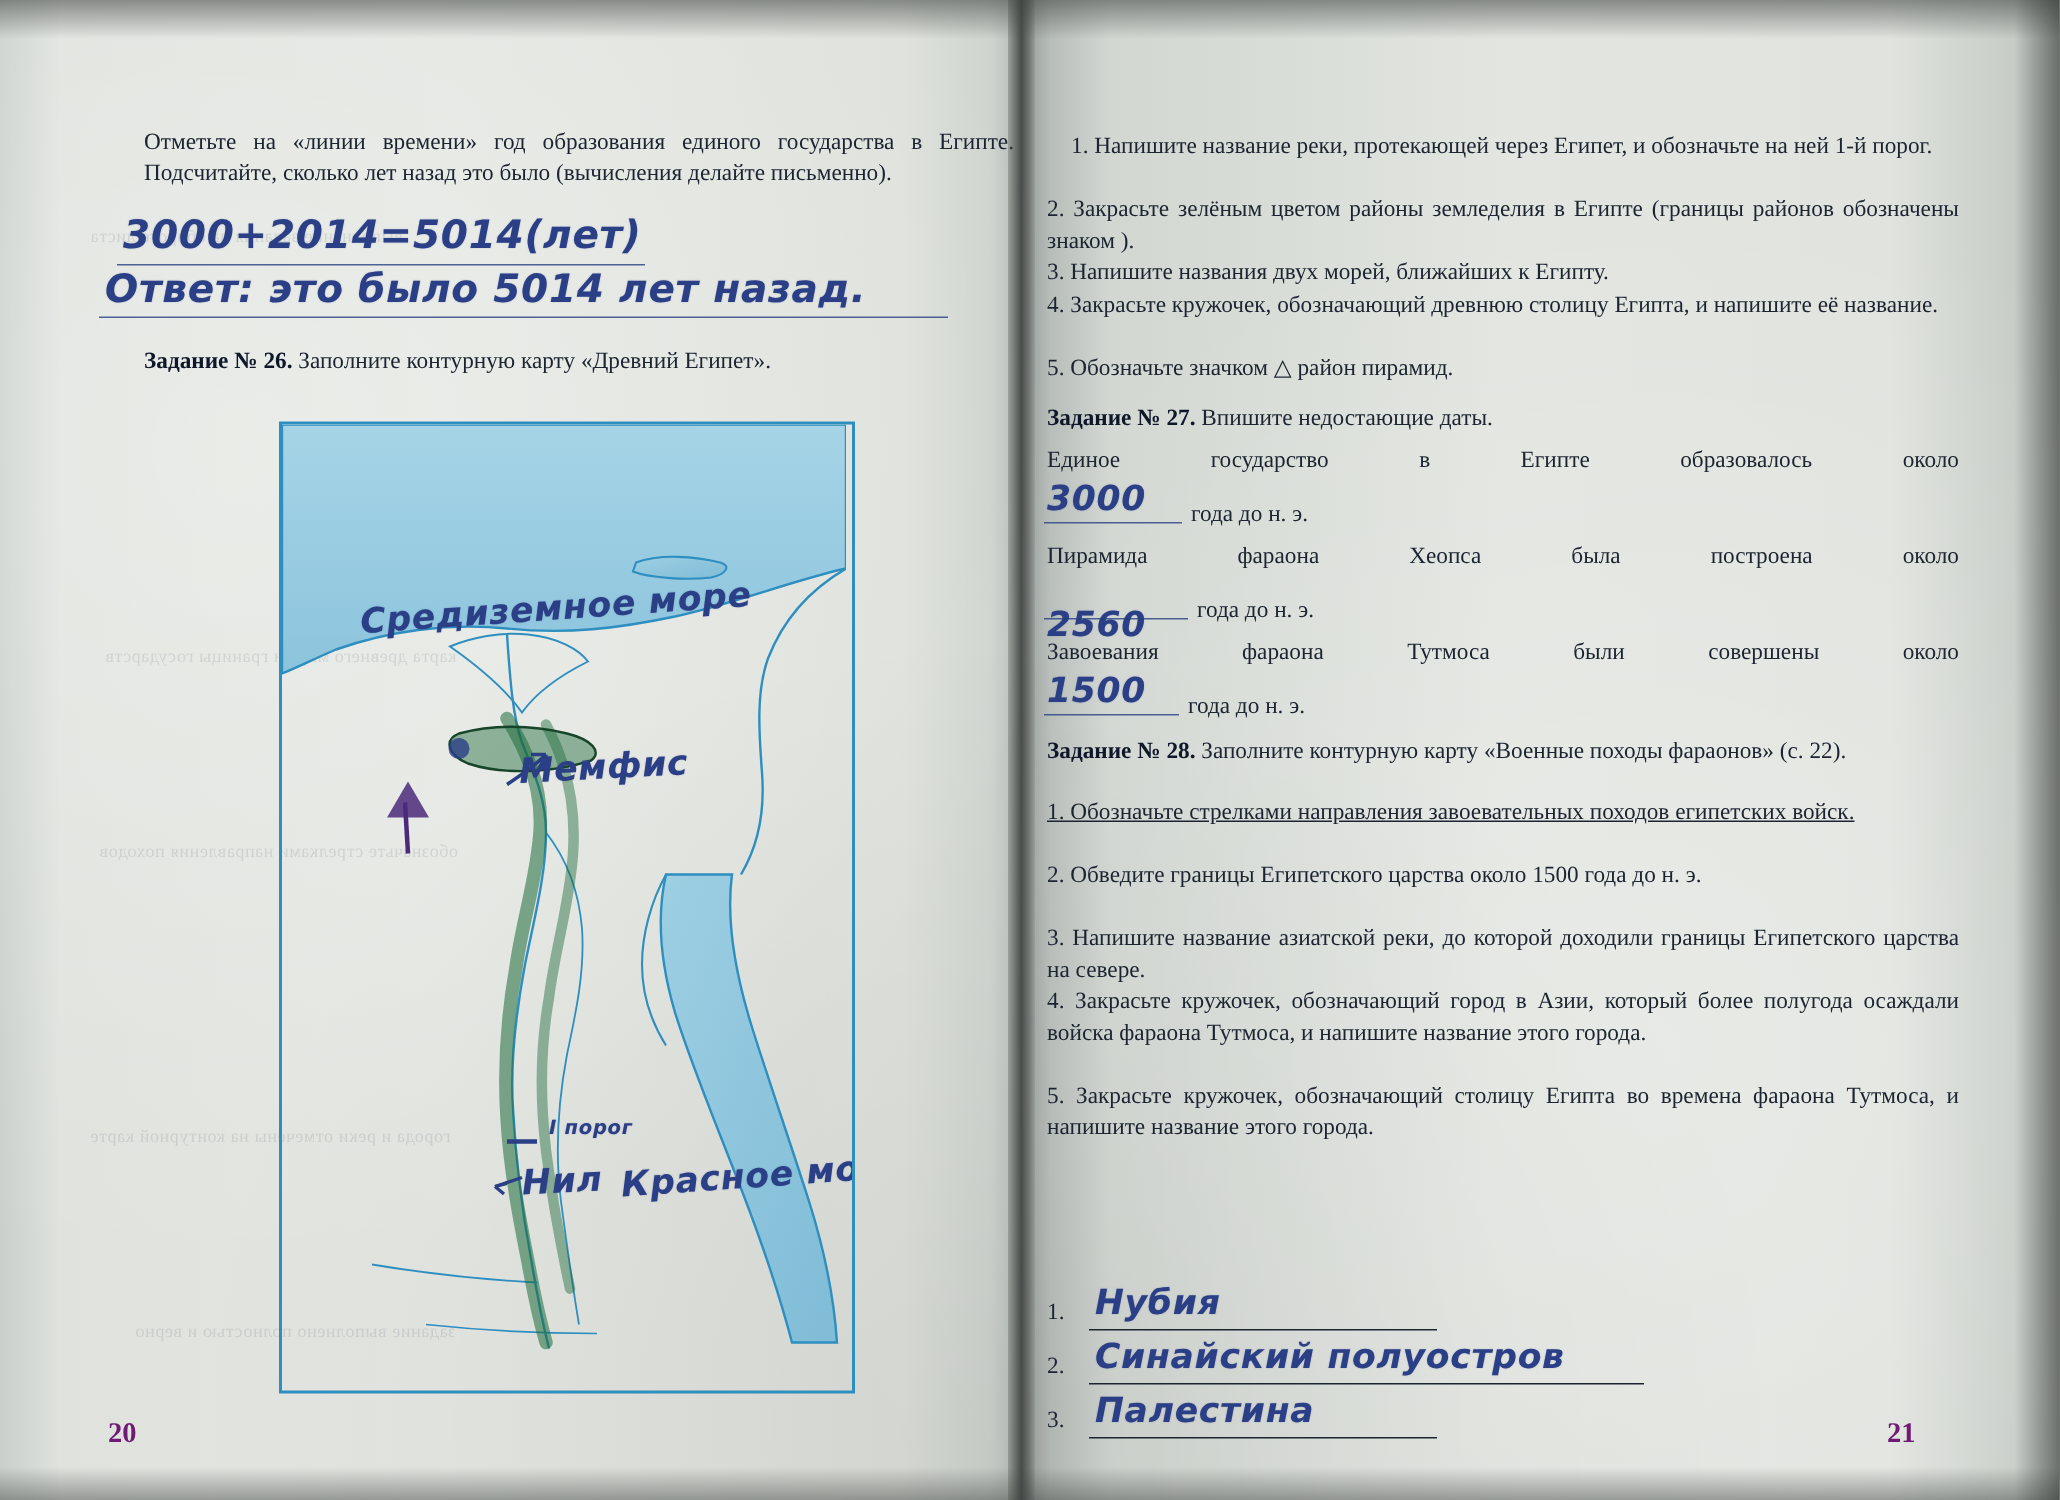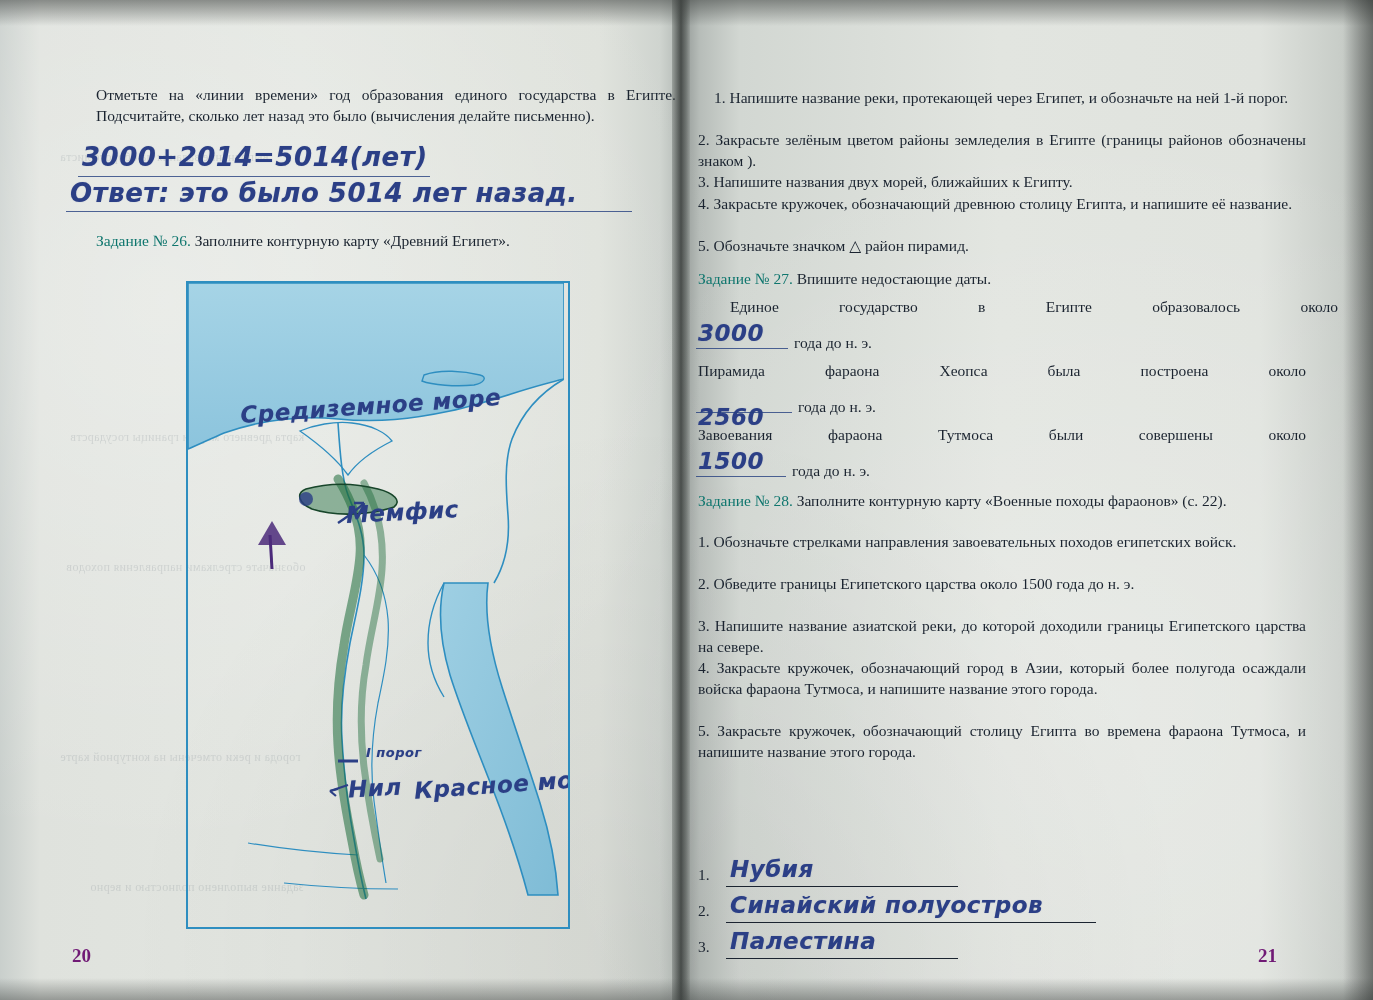--- a/index.html
+++ b/index.html
@@ -78,22 +78,22 @@
   .body-text {
     position: absolute;
     color: #1b2430;
     font-size: 15.5px;
     line-height: 21px;
     text-align: justify;
   }
   .tight { line-height: 20.5px; }
 
   .task-label {
-    color: #0f766e;
-    font-weight: normal;
+    color: #0f172a;
+    font-weight: bold;
   }
 
   
   .hand {
     position: absolute;
     font-family: "DejaVu Sans", sans-serif;
     color: #2b3f86;
     font-style: italic;
     font-weight: bold;
     letter-spacing: .5px;
@@ -233,41 +233,41 @@
     <div class="body-text tight" style="left:8px; top:130px; width:608px;">2. Закрасьте зелёным цветом районы земледелия в Египте (границы районов обозначены знаком  ).</div>
     <div class="body-text tight" style="left:8px; top:172px; width:608px;">3. Напишите названия двух морей, ближайших к Египту.</div>
     <div class="body-text tight" style="left:8px; top:194px; width:608px;">4. Закрасьте кружочек, обозначающий древнюю столицу Египта, и напишите её название.</div>
     <div class="body-text tight" style="left:8px; top:236px; width:608px;">5. Обозначьте значком △ район пирамид.</div>
 
     <div class="body-text" style="left:8px; top:268px; width:608px;">
       <span class="task-label">Задание № 27.</span>
       <span>Впишите недостающие даты.</span>
     </div>
 
-    <div class="body-text" style="left:8px; top:296px; width:608px; text-align:justify; text-align-last:justify;margin-left:32px;">Единое государство в Египте образовалось около</div>
+    <div class="body-text" style="left:8px; top:296px; width:608px; text-align:justify; text-align-last:justify;">Единое государство в Египте образовалось около</div>
     <div class="hand mid" style="left:8px; top:320px;">3000</div>
     <div class="hand-rule" style="left:6px; top:348px; width:92px;"></div>
     <div class="body-text" style="left:104px; top:332px;">года до н. э.</div>
 
     <div class="body-text" style="left:8px; top:360px; width:608px; text-align:justify; text-align-last:justify;">Пирамида фараона Хеопса была построена около</div>
     <div class="hand mid" style="left:8px; top:384px;margin-top:20px;">2560</div>
     <div class="hand-rule" style="left:6px; top:412px; width:96px;"></div>
     <div class="body-text" style="left:108px; top:396px;">года до н. э.</div>
 
     <div class="body-text" style="left:8px; top:424px; width:608px; text-align:justify; text-align-last:justify;">Завоевания фараона Тутмоса были совершены около</div>
     <div class="hand mid" style="left:8px; top:448px;">1500</div>
     <div class="hand-rule" style="left:6px; top:476px; width:90px;"></div>
     <div class="body-text" style="left:102px; top:460px;">года до н. э.</div>
 
     <div class="body-text" style="left:8px; top:490px; width:608px;">
       <span class="task-label">Задание № 28.</span>
       <span>Заполните контурную карту «Военные походы фараонов» (с. 22).</span>
     </div>
 
-    <div class="body-text tight" style="left:8px; top:532px; width:608px;">1. Обозначьте стрелками направления завоевательных походов египетских войск.</div>
+    <div class="body-text tight" style="left:8px; top:532px; width:608px;text-decoration:underline;">1. Обозначьте стрелками направления завоевательных походов египетских войск.</div>
     <div class="body-text tight" style="left:8px; top:574px; width:608px;">2. Обведите границы Египетского царства около 1500 года до н. э.</div>
     <div class="body-text tight" style="left:8px; top:616px; width:608px;">3. Напишите название азиатской реки, до которой доходили границы Египетского царства на севере.</div>
     <div class="body-text tight" style="left:8px; top:658px; width:608px;">4. Закрасьте кружочек, обозначающий город в Азии, который более полугода осаждали войска фараона Тутмоса, и напишите название этого города.</div>
     <div class="body-text tight" style="left:8px; top:721px; width:608px;">5. Закрасьте кружочек, обозначающий столицу Египта во времена фараона Тутмоса, и напишите название этого города.</div>
 
     <div class="num-list-item" style="left:8px; top:866px;">1.</div>
     <div class="hand mid" style="left:40px; top:856px;">Нубия</div>
     <div class="answer-line" style="left:36px; top:886px; width:232px;"></div>
 
     <div class="num-list-item" style="left:8px; top:902px;">2.</div>

